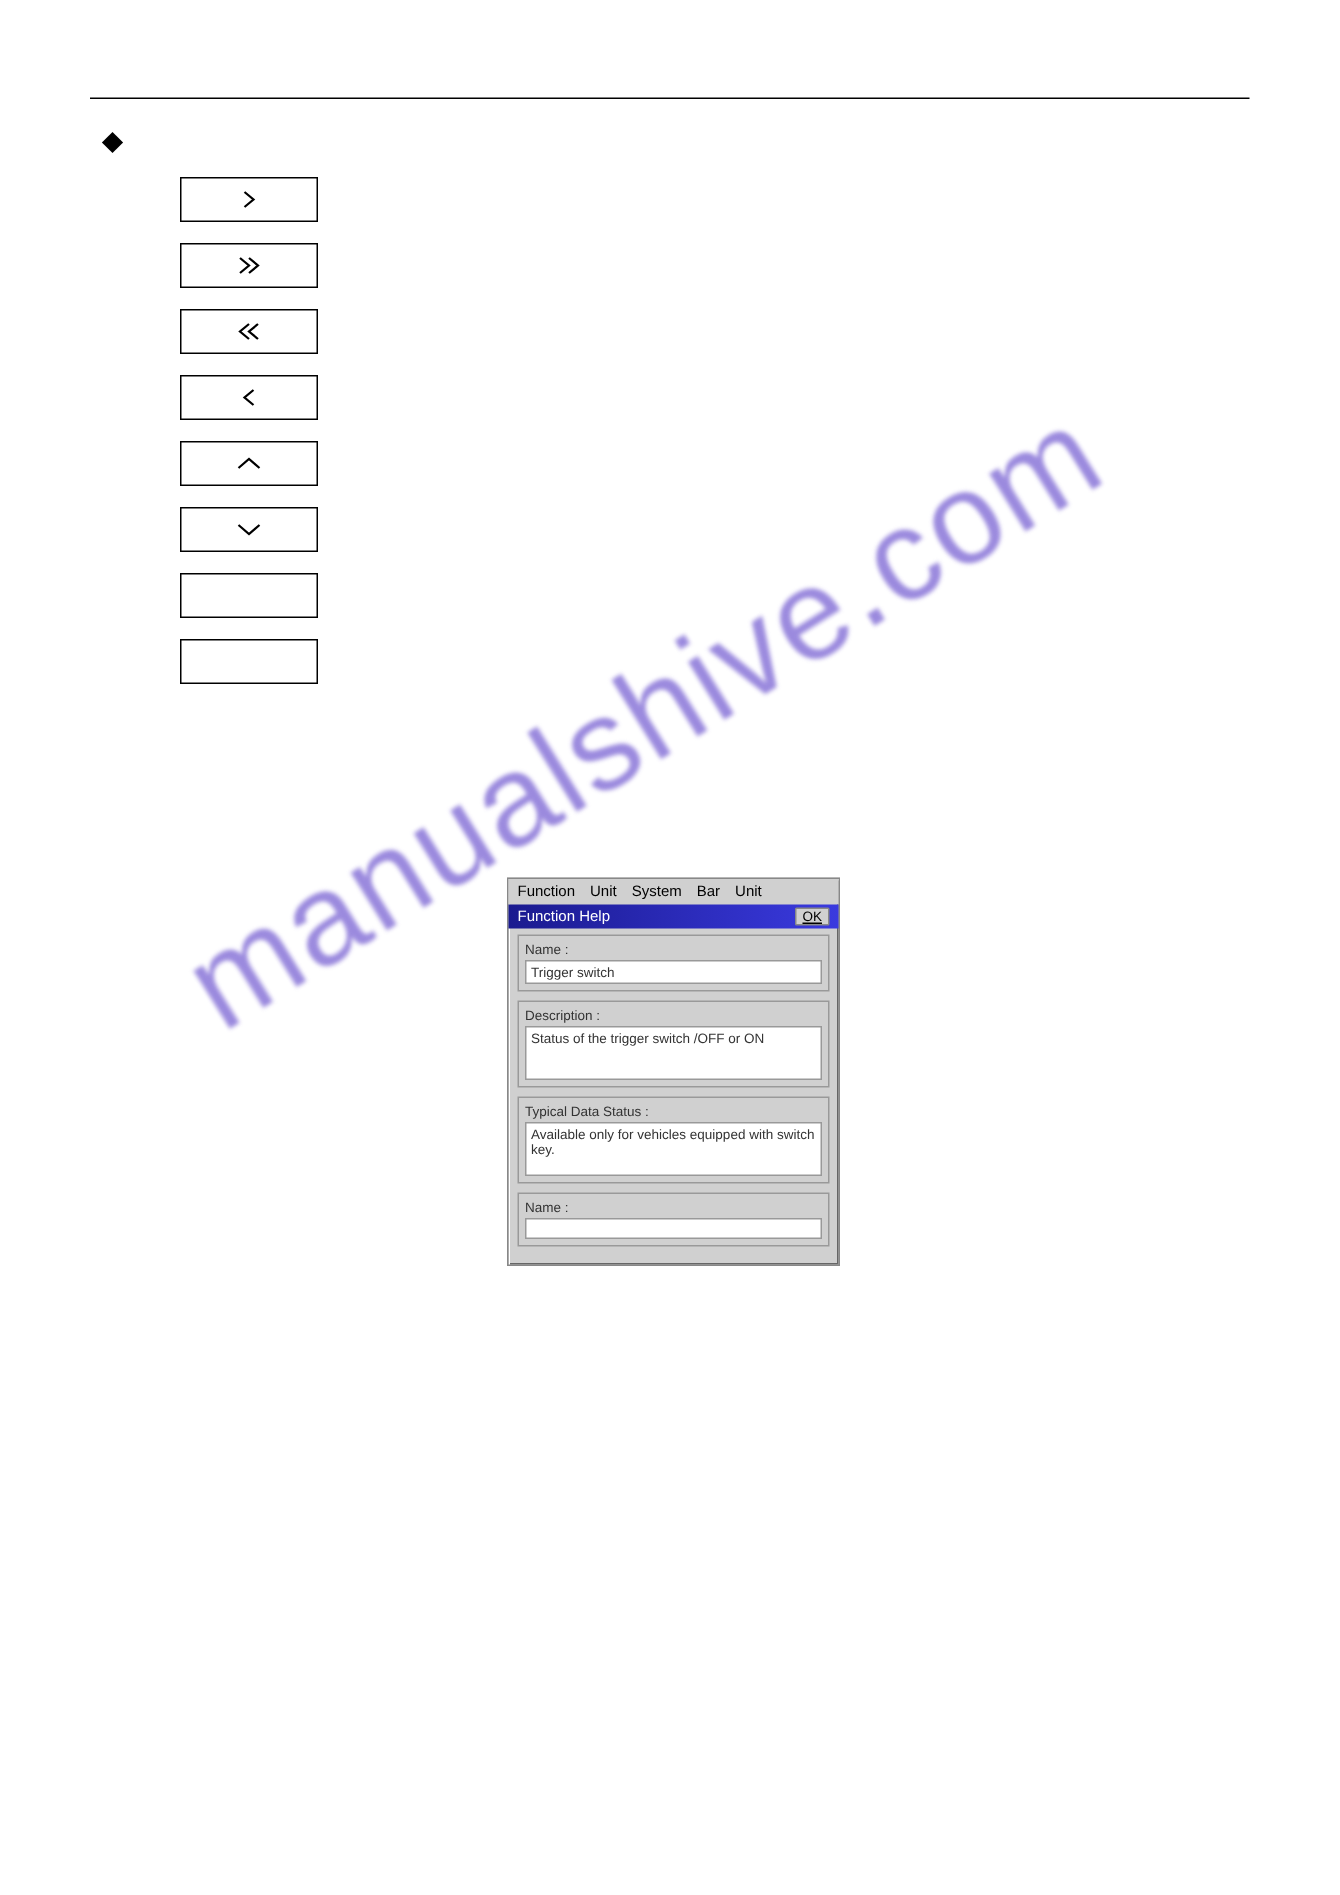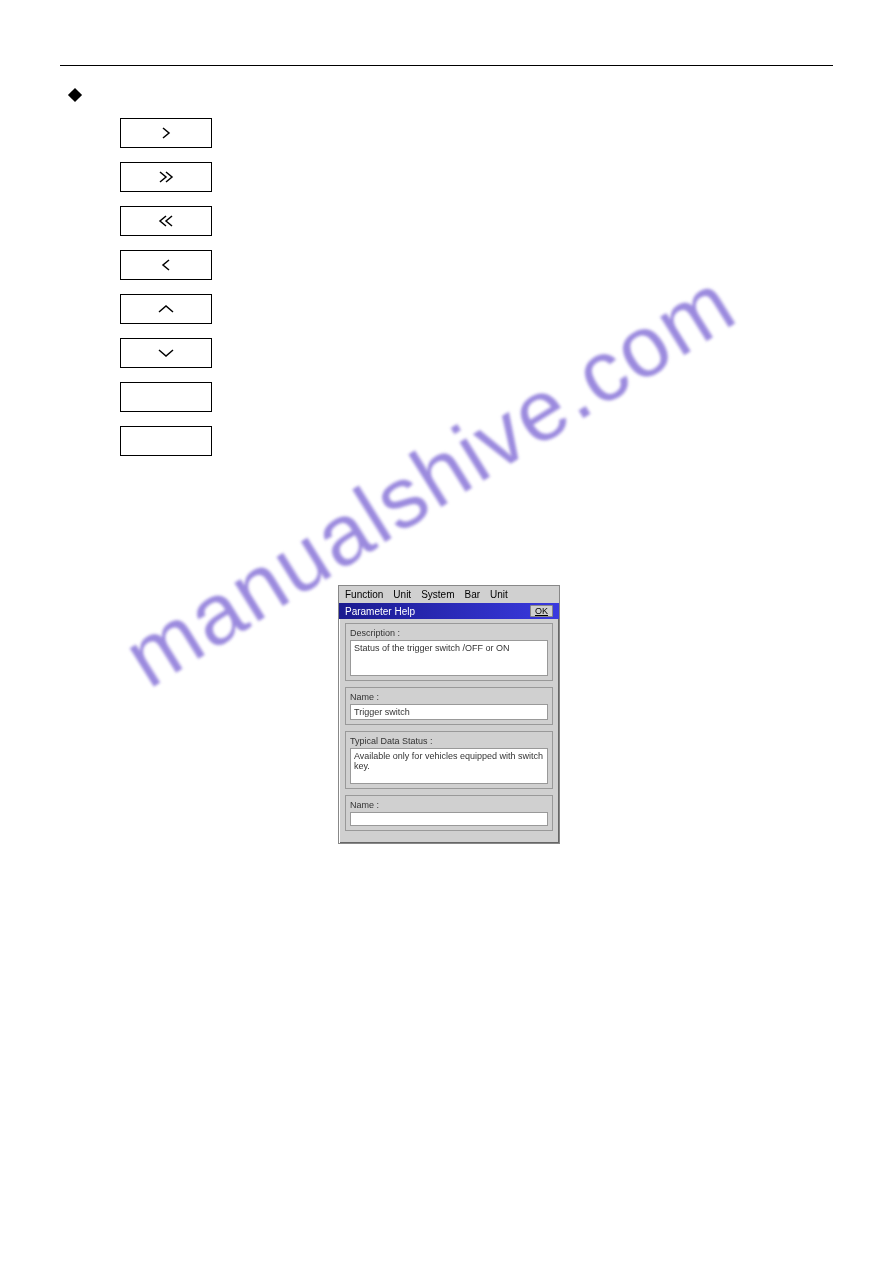--- a/index.html
+++ b/index.html
@@ -178,36 +178,36 @@
 
   <div class="dialog">
     <div class="menu-bar">
       <span>Function</span>
       <span>Unit</span>
       <span>System</span>
       <span>Bar</span>
       <span>Unit</span>
     </div>
     <div class="title-bar">
-      <span>Parameter Help</span>
+      <span>Function Help</span>
       <span class="ok-btn">OK</span>
     </div>
     <div class="dlg-body">
+
+      <div class="grp">
+        <div class="grp-label">Name :</div>
+        <div class="grp-field">Trigger switch</div>
+      </div>
 
       <div class="grp">
         <div class="grp-label">Description :</div>
         <div class="grp-field tall">Status of the trigger switch /OFF or ON</div>
       </div>
 
       <div class="grp">
-        <div class="grp-label">Name :</div>
-        <div class="grp-field">Trigger switch</div>
-      </div>
-
-      <div class="grp">
         <div class="grp-label">Typical Data Status :</div>
         <div class="grp-field tall">Available only for vehicles equipped with switch key.</div>
       </div>
 
       <div class="grp">
         <div class="grp-label">Name :</div>
         <div class="grp-field"></div>
       </div>
 
     </div>

